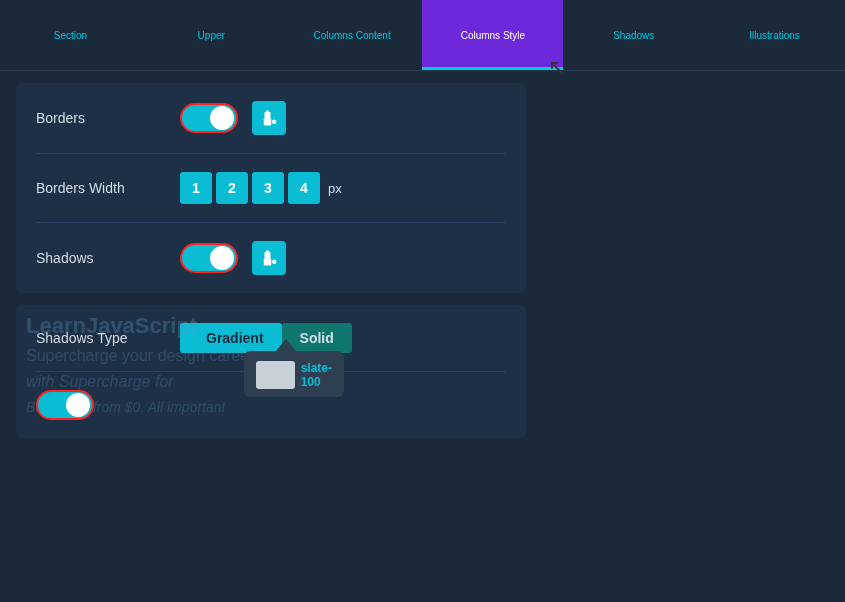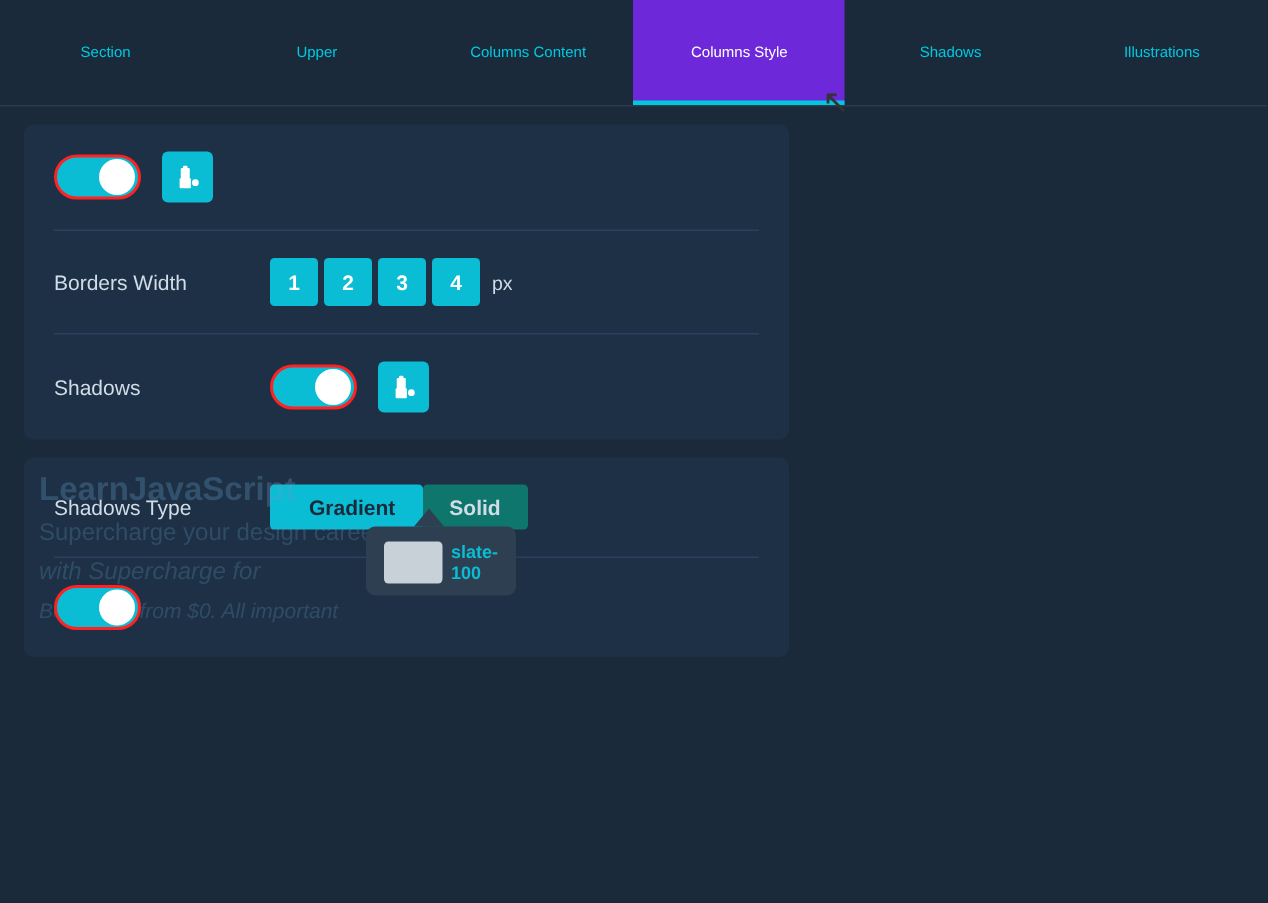--- a/index.html
+++ b/index.html
@@ -297,20 +297,21 @@
   </div>
 </nav>
 
 <div class="cursor">↖</div>
 
 <div class="main-content">
 
   <div class="panel">
 
     <div class="panel-row">
+      <span class="row-label">Borders</span>
       <div class="toggle-outer">
         <div class="toggle-knob"></div>
       </div>
       <div class="color-btn">
         <svg viewBox="0 0 24 24" fill="white">
           <rect x="5" y="13" width="10" height="9" rx="1" fill="white"></rect>
           <rect x="6" y="4" width="8" height="10" rx="1" fill="white"></rect>
           <rect x="8" y="2" width="4" height="4" rx="1" fill="white"></rect>
           <circle cx="19" cy="17" r="3" fill="white"></circle>
         </svg>

